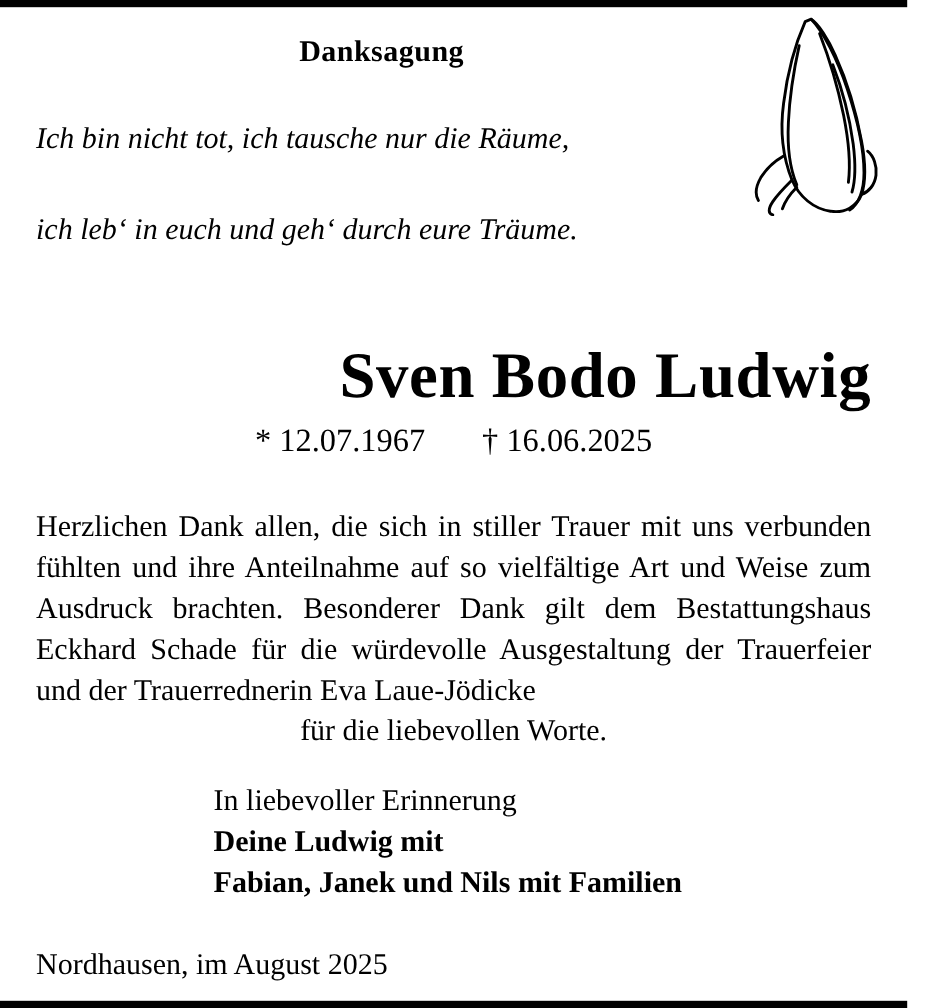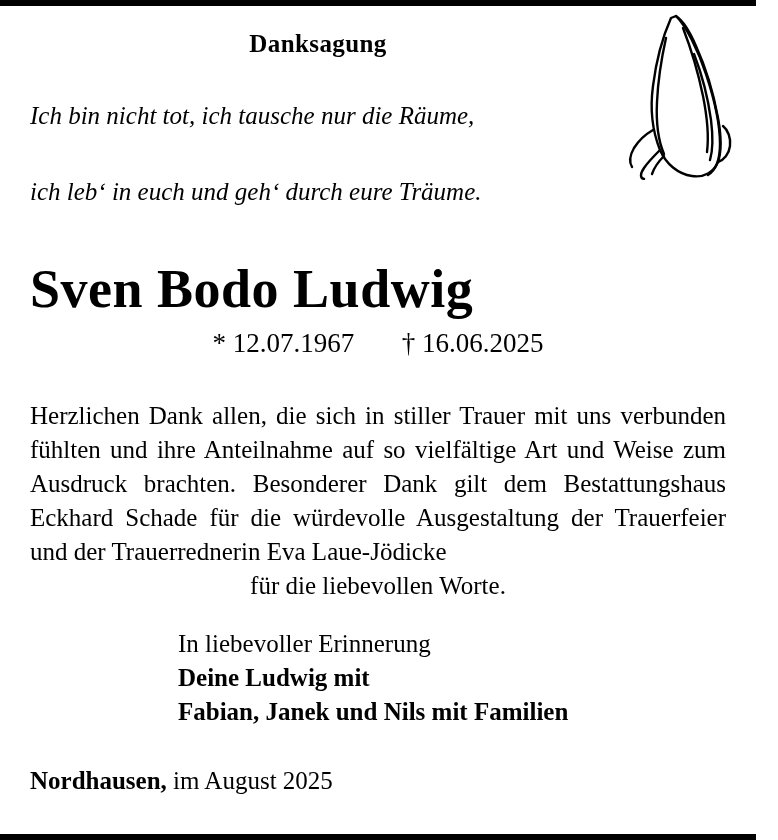--- a/index.html
+++ b/index.html
@@ -42,25 +42,25 @@
     margin-top: 34px;
     font-style: italic;
     font-size: 25px;
     line-height: 1.42;
     padding-right: 150px;
     white-space: nowrap;
   }
   .verse div { white-space: nowrap; margin-top: 40px; }
 
   .name {
-    text-align: left;
+    text-align: right;
     font-weight: bold;
     font-size: 54px;
     letter-spacing: 0.5px;
-    margin-top: 52px;
+    margin-top: 76px;
     line-height: 1.05;
   }
 
   .dates {
     text-align: center;
     font-size: 27px;
     margin-top: 10px;
     white-space: nowrap;
   }
   .dates .gap { display: inline-block; width: 34px; }
@@ -79,21 +79,21 @@
     padding-left: 148px;
     font-size: 25px;
     line-height: 1.36;
   }
   .closing .bold { font-weight: bold; }
 
   .footer {
     margin-top: 38px;
     font-size: 25px;
   }
-  .footer .city { font-weight: bold; }
+  .footer .city { font-weight: normal; }
 
   .hands {
     position: absolute;
     top: 4px;
     right: 18px;
     width: 130px;
     height: 170px;
   }
   .hands svg { display: block; }
 </style>

